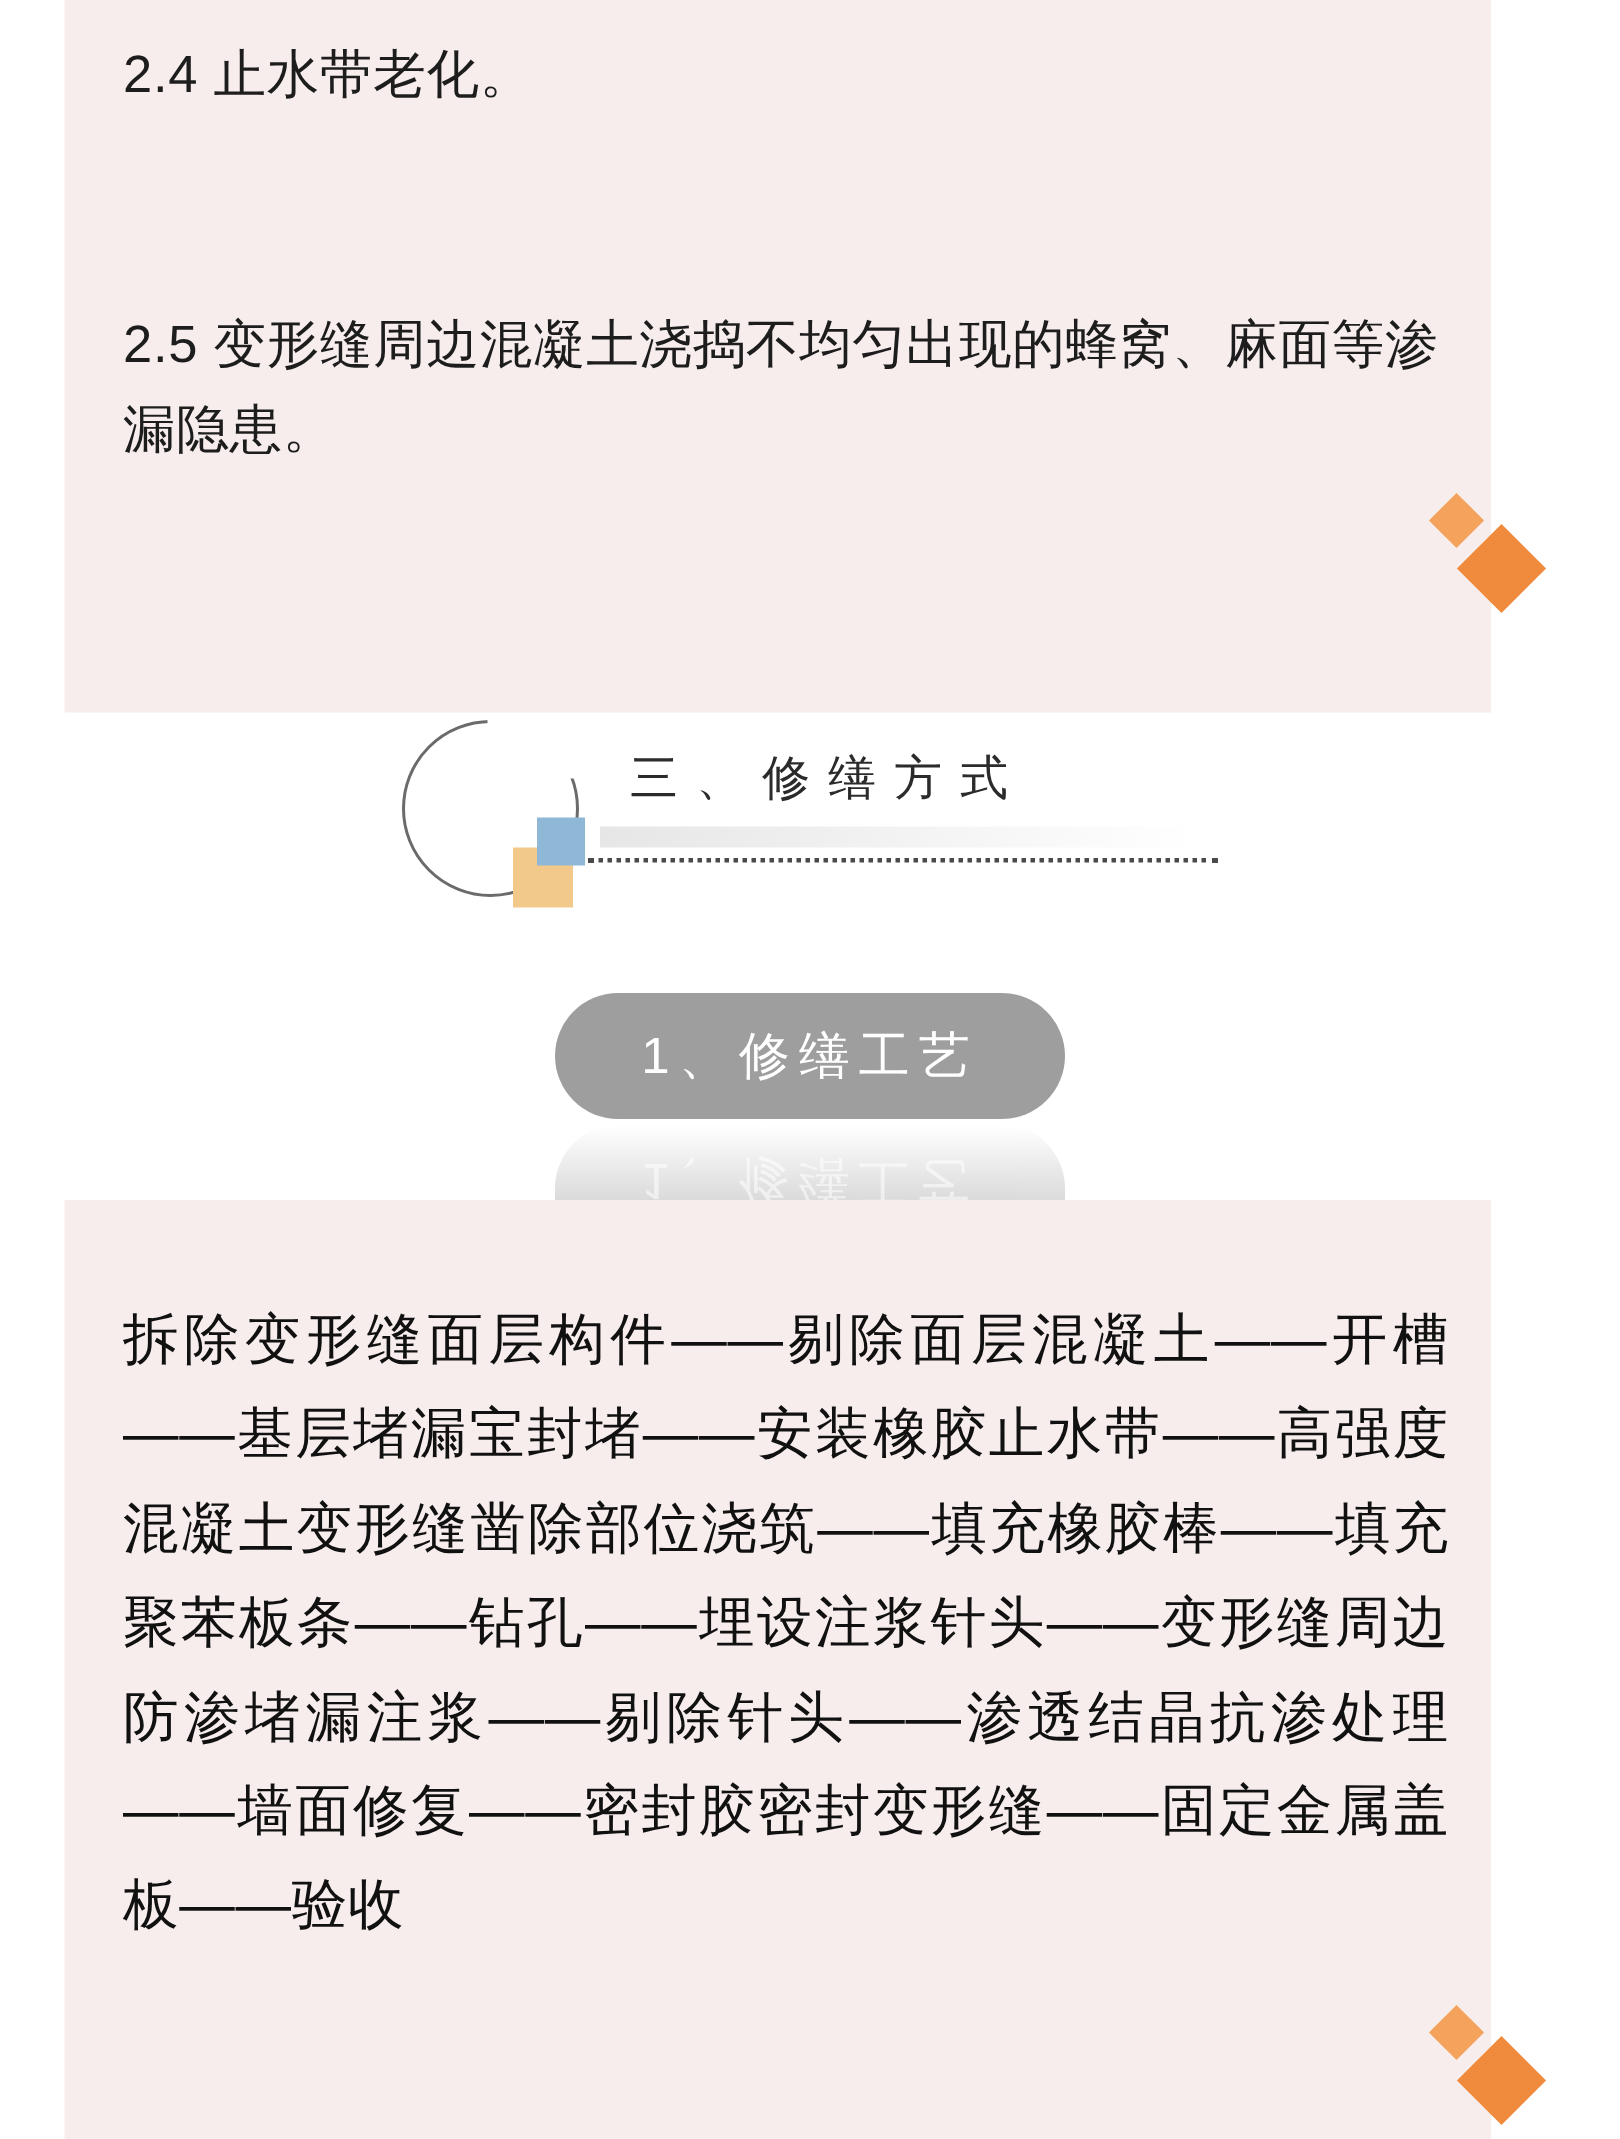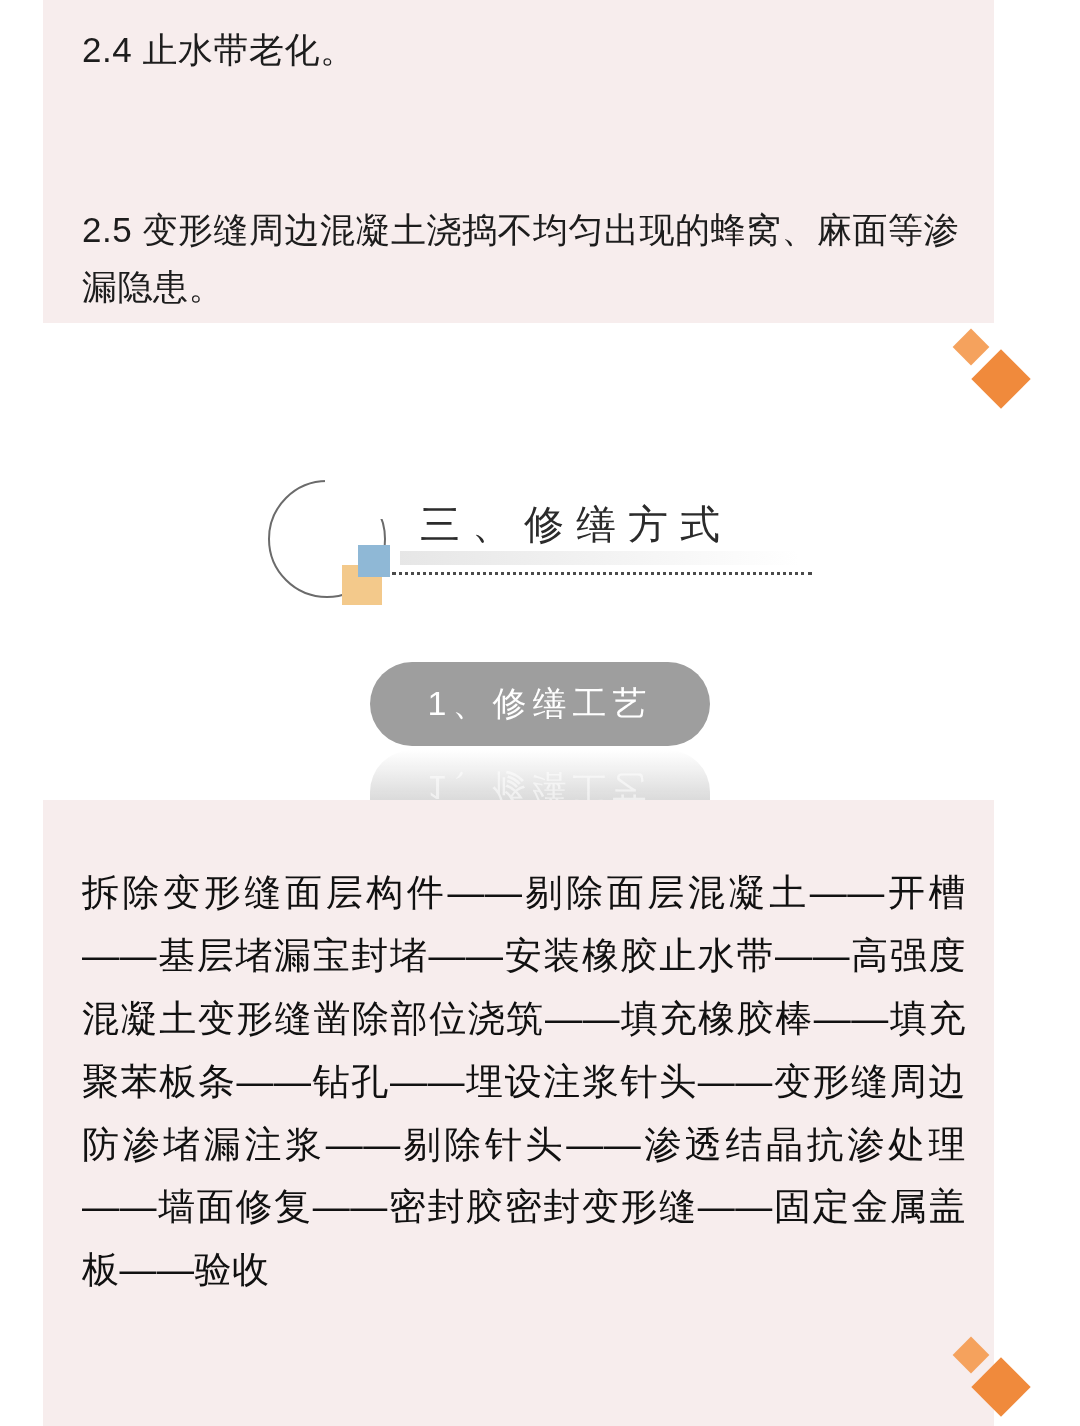--- a/index.html
+++ b/index.html
@@ -20,21 +20,21 @@
     position: absolute;
     background: #f7eded;
     left: 43px;
     width: 951px;
     box-sizing: border-box;
   }
 
   
   #top-panel {
     top: 0;
-    height: 323px;
+    height: 475px;
     padding: 0;
   }
   .para {
     position: absolute;
     left: 39px;
     right: 28px;
     color: #1d1d1d;
     font-size: 35px;
     line-height: 1.62;
     letter-spacing: 0.5px;
@@ -113,21 +113,21 @@
     left: 342px;
     top: 110px;
     width: 40px;
     height: 40px;
     background: #f3c98b;
   }
   #heading-text {
     position: absolute;
     left: 420px;
     top: 42px;
-    font-size: 40px;
+    font-size: 32px;
     letter-spacing: 12px;
     color: #2b2b2b;
     font-weight: 400;
   }
   #heading-dashline {
     position: absolute;
     left: 392px;
     top: 117px;
     width: 420px;
     border-top: 3px dotted #4a4a4a;

